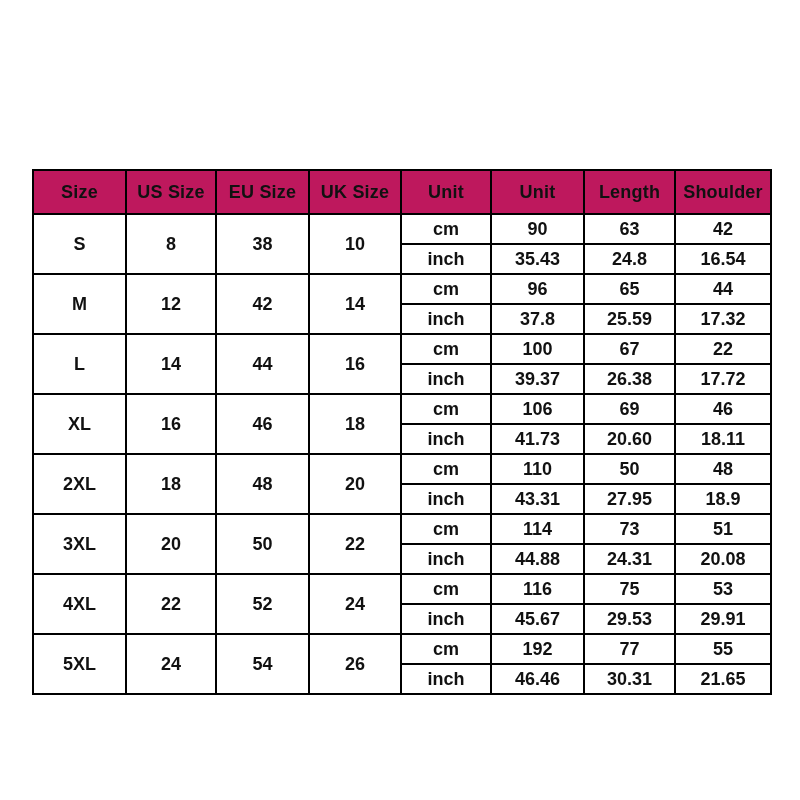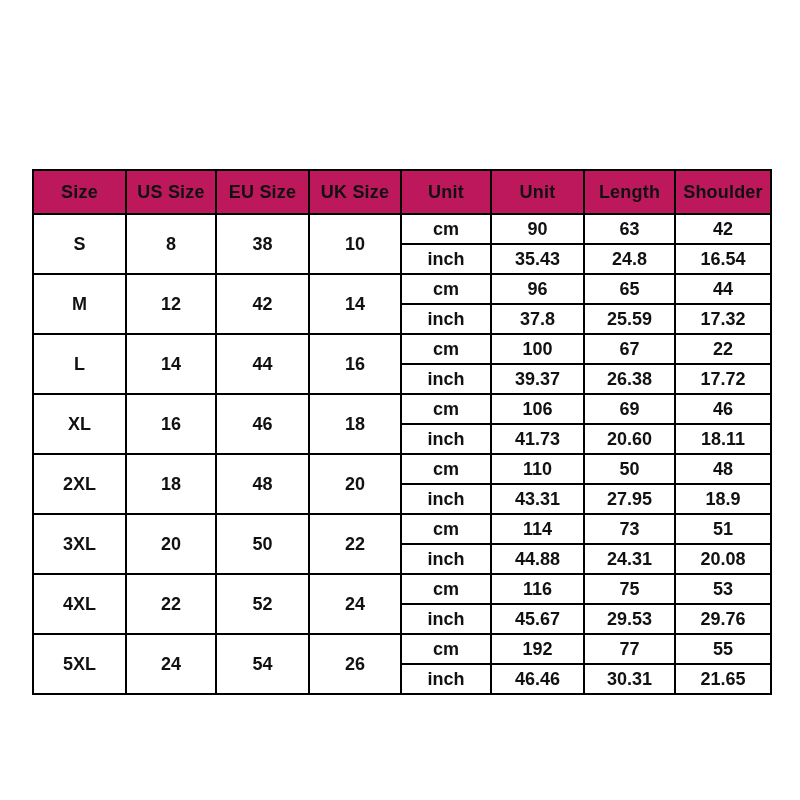--- a/index.html
+++ b/index.html
@@ -212,21 +212,21 @@
         <td class="numeric-span" rowspan="2">24</td>
         <td class="unit-cell">cm</td>
         <td>116</td>
         <td>75</td>
         <td>53</td>
       </tr>
       <tr>
         <td class="unit-cell">inch</td>
         <td>45.67</td>
         <td>29.53</td>
-        <td>29.76</td>
+        <td>29.91</td>
       </tr>
 
       <tr>
         <td class="size-cell" rowspan="2">5XL</td>
         <td class="numeric-span" rowspan="2">24</td>
         <td class="numeric-span" rowspan="2">54</td>
         <td class="numeric-span" rowspan="2">26</td>
         <td class="unit-cell">cm</td>
         <td>192</td>
         <td>77</td>

